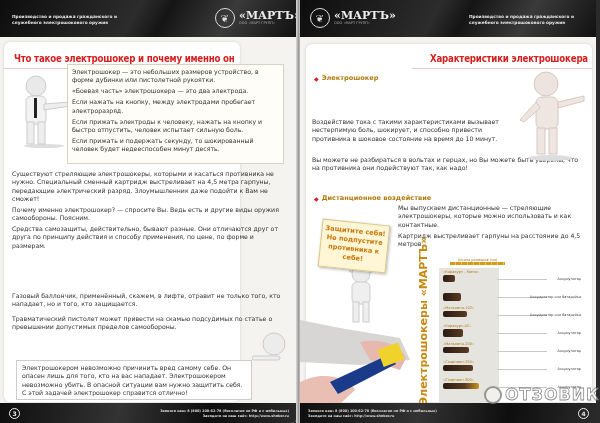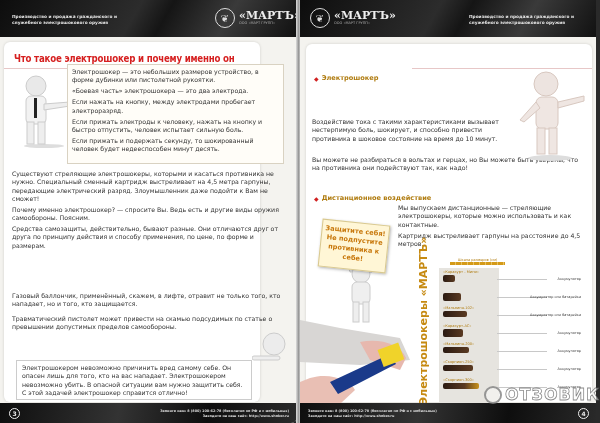--- a/index.html
+++ b/index.html
@@ -14,21 +14,21 @@
 .hdr .tag{position:absolute;top:14px;font-size:4.3px;line-height:6px;color:#e8e8e8;font-weight:bold;width:120px}
 .left .hdr .tag{left:12px}
 .right .hdr .tag{right:8px;text-align:left}
 .logo{position:absolute;top:8px;display:flex;align-items:center;gap:4px}
 .left .logo{left:215px}
 .right .logo{left:10px}
 .logo .emb{width:20px;height:20px;border-radius:50%;border:1.5px solid #ddd;display:flex;align-items:center;justify-content:center;color:#ddd;font-size:10px}
 .logo .nm{color:#eee;font-family:"DejaVu Serif",serif;font-size:11px;font-weight:bold;line-height:11px}
 .logo .sub{color:#aaa;font-size:3.5px;line-height:5px}
 .card{position:absolute;background:#fff;border-radius:6px;box-shadow:0 0 3px rgba(0,0,0,.15)}
-.left .card{left:4px;top:42px;width:256px;height:360px}
+.left .card{left:4px;top:42px;width:236px;height:360px}
 .right .card{left:6px;top:44px;width:286px;height:358px}
 .title{position:absolute;color:#d62020;font-weight:bold;font-size:9.6px;white-space:nowrap;font-family:"DejaVu Sans Condensed","DejaVu Sans",sans-serif;letter-spacing:-.2px}
 .title-line{position:absolute;height:1px;background:#e7c7c7}
 .t{position:absolute;font-size:6.2px;line-height:8.3px;color:#333}
 .para{margin-bottom:2.7px}
 .box{position:absolute;border:1px solid #d9d2c2;background:#fffdf8}
 .figure{position:absolute}
 .subhead{position:absolute;color:#b07c10;font-weight:bold;font-size:9px;line-height:11px}
 .sec{position:absolute;color:#b07c10;font-weight:bold;font-size:6.6px;display:flex;align-items:center;gap:3px}
 .sec .bul{color:#d12020;font-size:6px}
@@ -133,20 +133,21 @@
         <div class="emb">❦</div>
         <div>
           <div class="nm">«МАРТЪ»</div>
           <div class="sub">ООО «МАРТ ГРУПП»</div>
         </div>
       </div>
       <div class="tag">Производство и продажа гражданского и служебного электрошокового оружия</div>
     </div>
 
     <div class="card">
+      <div class="title" style="right:4px;top:9px">Характеристики электрошокера</div>
       <div class="title-line" style="left:106px;top:24px;width:180px"></div>
 
       <div class="sec" style="left:8px;top:30px">
         <span class="bul">◆</span>
         <span>Электрошокер</span>
       </div>
       <div class="t" style="left:6px;top:74px;width:210px">
         <div class="para">Воздействие тока с такими характеристиками вызывает нестерпимую боль, шокирует, и способно привести противника в шоковое состояние на время до 10 минут.</div>
       </div>
       <div class="t" style="left:6px;top:112px;width:275px">

